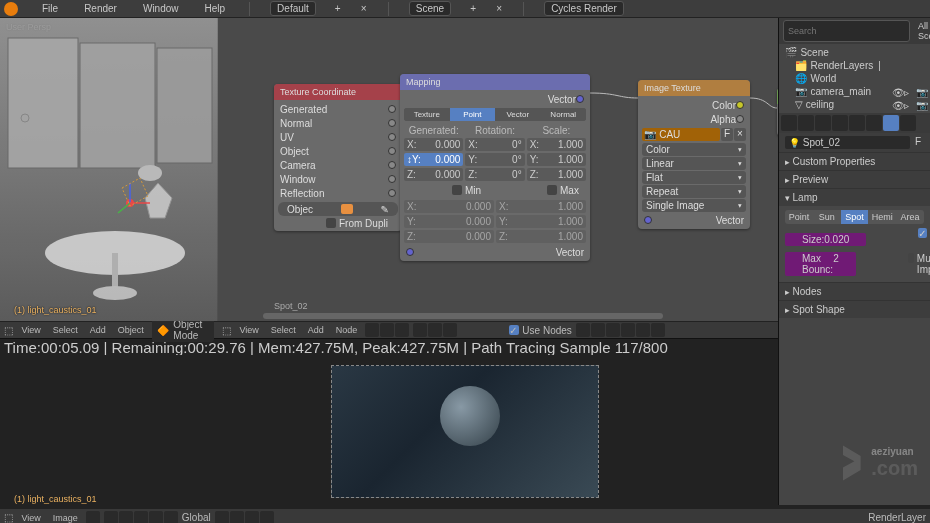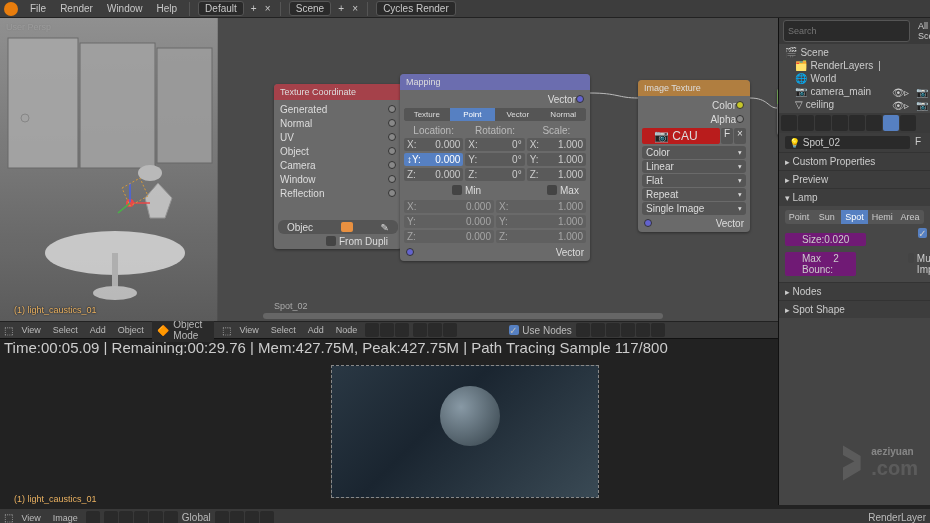--- a/index.html
+++ b/index.html
@@ -1,17 +1,17 @@
 <!DOCTYPE html>
 <html><head>
 <meta charset="utf-8">
 <style>
 * { margin: 0; padding: 0; box-sizing: border-box; font-family: sans-serif; font-size: 10px; user-select: none; }
 body { width: 930px; height: 523px; background: #393939; overflow: hidden; position: relative; }
-.menubar { height: 18px; background: #3d3d3d; border-bottom: 1px solid #222; display: flex; align-items: center; padding: 0 4px; color: #c8c8c8; gap: 2px; }
+.menubar { height: 18px; background: #3d3d3d; border-bottom: 1px solid #222; display: flex; align-items: center; padding: 0 4px; color: #c8c8c8; gap: 14px; }
 .menubar .logo { width: 14px; height: 14px; background: #e87d0d; border-radius: 50%; margin-right: 4px; }
 .menubar .mitem { padding: 2px 6px; cursor: pointer; }
 .menubar .sep { width: 1px; height: 14px; background: #555; margin: 0 4px; }
 .menubar .dropdown { background: #2a2a2a; border: 1px solid #555; border-radius: 3px; padding: 1px 6px; margin: 0 2px; display: flex; align-items: center; gap: 4px; }
 .menubar .icon { width: 12px; height: 12px; display: inline-flex; align-items: center; justify-content: center; }
 .menubar .stats { margin-left: auto; font-size: 9px; color: #aaa; }
 .main { display: flex; height: 303px; }
 .left3d { width: 218px; position: relative; background: linear-gradient(180deg,#888 0%,#666 100%); border-right: 1px solid #111; }
 .left3d .persp { position: absolute; top: 4px; left: 6px; color: #ddd; font-size: 9px; text-shadow: 0 0 2px #000; }
 .left3d .objname { position: absolute; bottom: 6px; left: 14px; color: #e8b060; font-size: 9px; text-shadow: 0 0 2px #000; }
@@ -169,21 +169,21 @@
             <span class="socket"></span>
           </div>
         <div class="nrow">
             <span>Window</span>
             <span class="socket"></span>
           </div>
         <div class="nrow">
             <span>Reflection</span>
             <span class="socket"></span>
           </div>
-        <div class="nrow" style="background:#555;border-radius:6px;padding:1px 9px;margin-top:20px">
+        <div class="nrow" style="background:#555;border-radius:6px;padding:1px 9px;margin-top:2px">
             <span>Objec</span>
             <span style="width:12px;height:10px;background:#e89040;border-radius:2px"></span>
             <span>✎</span>
           </div>
         <div class="chk" style="margin-top:2px">
             <span class="box"></span>
             <span>From Dupli</span>
           </div>
       </div>
     </div>
@@ -195,21 +195,21 @@
             <span>Vector</span>
             <span class="socket" style="background:#6363ce"></span>
           </div>
         <div class="tabrow">
           <div class="tab">Texture</div>
           <div class="tab active">Point</div>
           <div class="tab">Vector</div>
           <div class="tab">Normal</div>
         </div>
         <div class="mapgrid">
-          <div class="lbl">Location:</div>
+          <div class="lbl">Generated:</div>
           <div class="lbl">Rotation:</div>
           <div class="lbl">Scale:</div>
           <div class="cell">
               <span>X:</span>
               <span>0.000</span>
             </div>
           <div class="cell">
               <span>X:</span>
               <span>0°</span>
             </div>
@@ -290,21 +290,21 @@
       <div class="nbody">
         <div class="nrow" style="justify-content:flex-end">
             <span>Color</span>
             <span class="socket" style="background:#c7c729"></span>
           </div>
         <div class="nrow" style="justify-content:flex-end">
             <span>Alpha</span>
             <span class="socket"></span>
           </div>
         <div style="display:flex;gap:1px;margin:2px 0">
-          <span style="flex:1;background:#b91c1c;border-radius:2px;padding:1px 12px;font-size:12px">📷 CAU</span>
+          <span style="flex:1;background:#a16207;border-radius:2px;padding:1px 2px;font-size:10px">📷 CAU</span>
           <span style="width:12px;background:#555;border-radius:2px;text-align:center">F</span>
           <span style="width:12px;background:#555;border-radius:2px;text-align:center">×</span>
         </div>
         <div class="dropdown2">
             <span>Color</span>
           </div>
         <div class="dropdown2">
             <span>Linear</span>
           </div>
         <div class="dropdown2">

